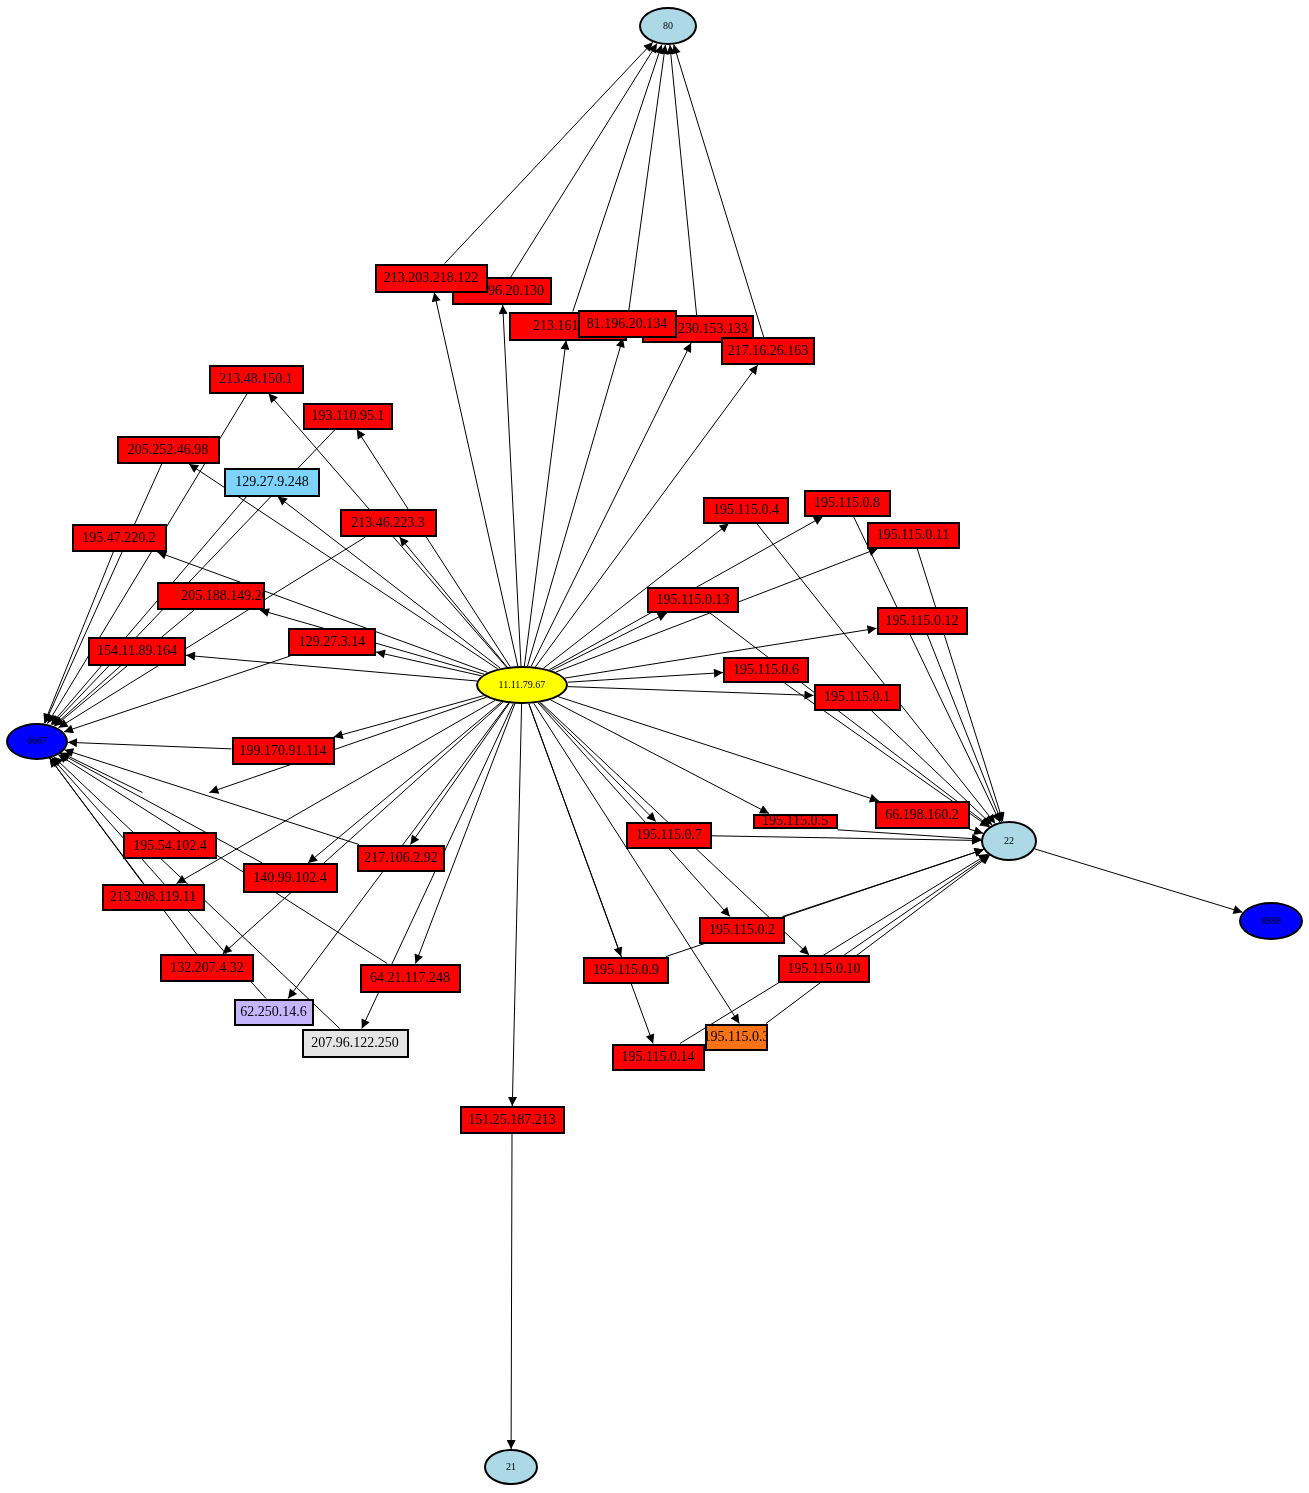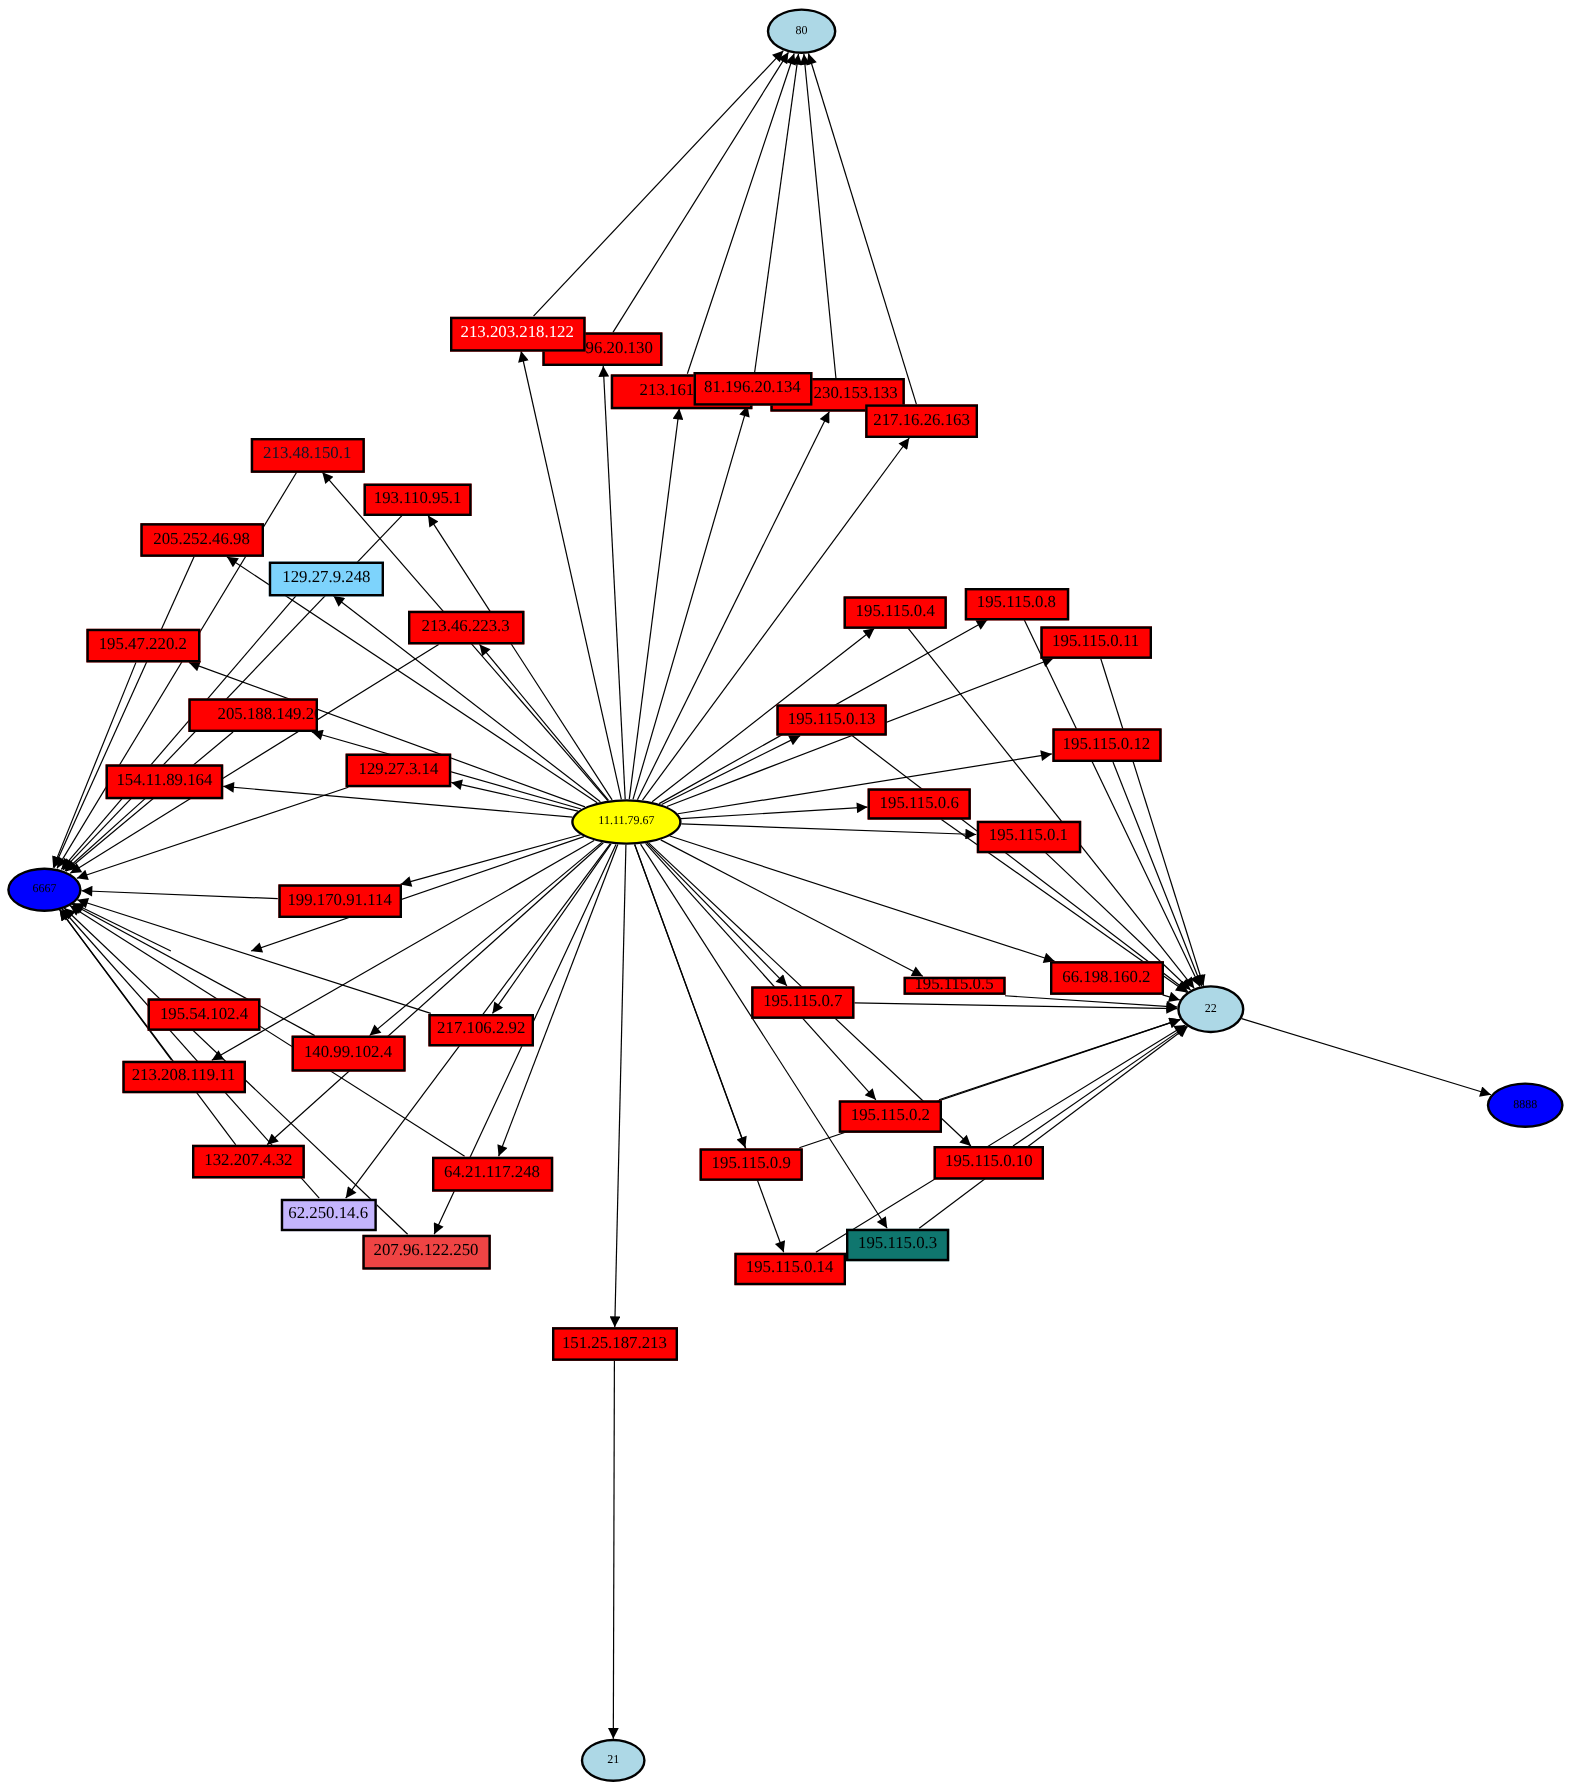--- a/index.html
+++ b/index.html
@@ -105,21 +105,21 @@
         <line x1="710.0" y1="613.0" x2="989.9" y2="826.4" stroke="#000000" stroke-width="1" marker-end="url(#arrowhead)"></line>
         <line x1="679.9" y1="1043.5" x2="987.8" y2="854.1" stroke="#000000" stroke-width="1" marker-end="url(#arrowhead)"></line>
         <line x1="968.8" y1="829.0" x2="983.2" y2="833.3" stroke="#000000" stroke-width="1" marker-end="url(#arrowhead)"></line>
         <line x1="512.0" y1="1134.0" x2="511.1" y2="1449.0" stroke="#000000" stroke-width="1" marker-end="url(#arrowhead)"></line>
         <line x1="1034.7" y1="848.9" x2="1242.5" y2="912.3" stroke="#000000" stroke-width="1" marker-end="url(#arrowhead)"></line>
       </g>
   </svg>
   <div class="node-layer">
       <div class="node port" style="left: 639px; top: 7px; width: 58px; height: 38px; background: rgb(173, 216, 230); border-color: rgb(0, 0, 0); color: rgb(0, 0, 0);">80</div>
       <div class="node ip" style="left: 452px; top: 277px; width: 100px; height: 28px; background: rgb(255, 0, 0); border-color: rgb(0, 0, 0); color: rgb(0, 0, 0); justify-content: flex-start; padding-left: 34px;">96.20.130</div>
-      <div class="node ip" style="left: 374.5px; top: 263.5px; width: 113px; height: 29px; background: rgb(255, 0, 0); border-color: rgb(0, 0, 0); color: #ffffff;">213.203.218.122</div>
+      <div class="node ip" style="left: 374.5px; top: 263.5px; width: 113px; height: 29px; background: rgb(255, 0, 0); border-color: rgb(0, 0, 0); color: #000000;">213.203.218.122</div>
       <div class="node ip" style="left: 509px; top: 311.5px; width: 118px; height: 29px; background: rgb(255, 0, 0); border-color: rgb(0, 0, 0); color: rgb(0, 0, 0);">213.161.196</div>
       <div class="node ip" style="left: 642px; top: 315px; width: 112px; height: 28px; background: rgb(255, 0, 0); border-color: rgb(0, 0, 0); color: rgb(0, 0, 0); justify-content: flex-start; padding-left: 34px;">230.153.133</div>
       <div class="node ip" style="left: 577.5px; top: 310px; width: 99px; height: 28px; background: rgb(255, 0, 0); border-color: rgb(0, 0, 0); color: rgb(0, 0, 0);">81.196.20.134</div>
       <div class="node ip" style="left: 721px; top: 337px; width: 94px; height: 28px; background: rgb(255, 0, 0); border-color: rgb(0, 0, 0); color: rgb(0, 0, 0);">217.16.26.163</div>
       <div class="node ip" style="left: 208.5px; top: 364.5px; width: 95px; height: 29px; background: rgb(255, 0, 0); border-color: rgb(0, 0, 0); color: #0f172a;">213.48.150.1</div>
       <div class="node ip" style="left: 303px; top: 402.5px; width: 90px; height: 27px; background: rgb(255, 0, 0); border-color: rgb(0, 0, 0); color: rgb(0, 0, 0);">193.110.95.1</div>
       <div class="node ip" style="left: 116.5px; top: 436px; width: 103px; height: 28px; background: rgb(255, 0, 0); border-color: rgb(0, 0, 0); color: rgb(0, 0, 0);">205.252.46.98</div>
       <div class="node ip" style="left: 224px; top: 467.5px; width: 96px; height: 29px; background: #7dd3fc; border-color: rgb(0, 0, 0); color: rgb(0, 0, 0);">129.27.9.248</div>
       <div class="node ip" style="left: 339.5px; top: 509px; width: 97px; height: 28px; background: rgb(255, 0, 0); border-color: rgb(0, 0, 0); color: rgb(0, 0, 0);">213.46.223.3</div>
       <div class="node ip" style="left: 71.5px; top: 524px; width: 95px; height: 28px; background: rgb(255, 0, 0); border-color: rgb(0, 0, 0); color: rgb(0, 0, 0);">195.47.220.2</div>
@@ -144,19 +144,19 @@
       <div class="node ip" style="left: 357px; top: 844.5px; width: 88px; height: 27px; background: rgb(255, 0, 0); border-color: rgb(0, 0, 0); color: rgb(0, 0, 0);">217.106.2.92</div>
       <div class="node ip" style="left: 242.5px; top: 863px; width: 95px; height: 30px; background: rgb(255, 0, 0); border-color: rgb(0, 0, 0); color: rgb(0, 0, 0);">140.99.102.4</div>
       <div class="node ip" style="left: 101.5px; top: 883.5px; width: 103px; height: 27px; background: rgb(255, 0, 0); border-color: rgb(0, 0, 0); color: rgb(0, 0, 0);">213.208.119.11</div>
       <div class="node port_hot" style="left: 1239px; top: 902px; width: 64px; height: 38px; background: rgb(0, 0, 255); border-color: rgb(0, 0, 0); color: rgb(0, 0, 0);">8888</div>
       <div class="node ip" style="left: 699px; top: 916.5px; width: 86px; height: 27px; background: rgb(255, 0, 0); border-color: rgb(0, 0, 0); color: rgb(0, 0, 0);">195.115.0.2</div>
       <div class="node ip" style="left: 583px; top: 956.5px; width: 86px; height: 27px; background: rgb(255, 0, 0); border-color: rgb(0, 0, 0); color: rgb(0, 0, 0);">195.115.0.9</div>
       <div class="node ip" style="left: 778px; top: 955px; width: 92px; height: 28px; background: rgb(255, 0, 0); border-color: rgb(0, 0, 0); color: rgb(0, 0, 0);">195.115.0.10</div>
       <div class="node ip" style="left: 160px; top: 954px; width: 94px; height: 28px; background: rgb(255, 0, 0); border-color: rgb(0, 0, 0); color: rgb(0, 0, 0);">132.207.4.32</div>
       <div class="node ip" style="left: 359.5px; top: 963.5px; width: 101px; height: 29px; background: rgb(255, 0, 0); border-color: rgb(0, 0, 0); color: rgb(0, 0, 0);">64.21.117.248</div>
       <div class="node ip" style="left: 233.5px; top: 998.5px; width: 80px; height: 27px; background: #c4b5fd; border-color: rgb(0, 0, 0); color: rgb(0, 0, 0);">62.250.14.6</div>
-      <div class="node ip" style="left: 301.5px; top: 1028.5px; width: 107px; height: 29px; background: #ef4444; border-color: rgb(0, 0, 0); color: rgb(0, 0, 0);">207.96.122.250</div>
-      <div class="node ip" style="left: 705px; top: 1023.5px; width: 86px; height: 27px; background: #0f766e; border-color: rgb(0, 0, 0); color: rgb(0, 0, 0);">195.115.0.3</div>
+      <div class="node ip" style="left: 301.5px; top: 1028.5px; width: 107px; height: 29px; background: #e5e5e5; border-color: rgb(0, 0, 0); color: rgb(0, 0, 0);">207.96.122.250</div>
+      <div class="node ip" style="left: 705px; top: 1023.5px; width: 63px; height: 27px; background: #f97316; border-color: rgb(0, 0, 0); color: rgb(0, 0, 0);">195.115.0.3</div>
       <div class="node ip" style="left: 611.5px; top: 1043.5px; width: 93px; height: 27px; background: rgb(255, 0, 0); border-color: rgb(0, 0, 0); color: rgb(0, 0, 0);">195.115.0.14</div>
       <div class="node ip" style="left: 459.5px; top: 1106px; width: 105px; height: 28px; background: rgb(255, 0, 0); border-color: rgb(0, 0, 0); color: rgb(0, 0, 0);">151.25.187.213</div>
       <div class="node port" style="left: 484px; top: 1449px; width: 54px; height: 36px; background: rgb(173, 216, 230); border-color: rgb(0, 0, 0); color: rgb(0, 0, 0);">21</div>
     </div>
 </div>
 
 </body></html>

